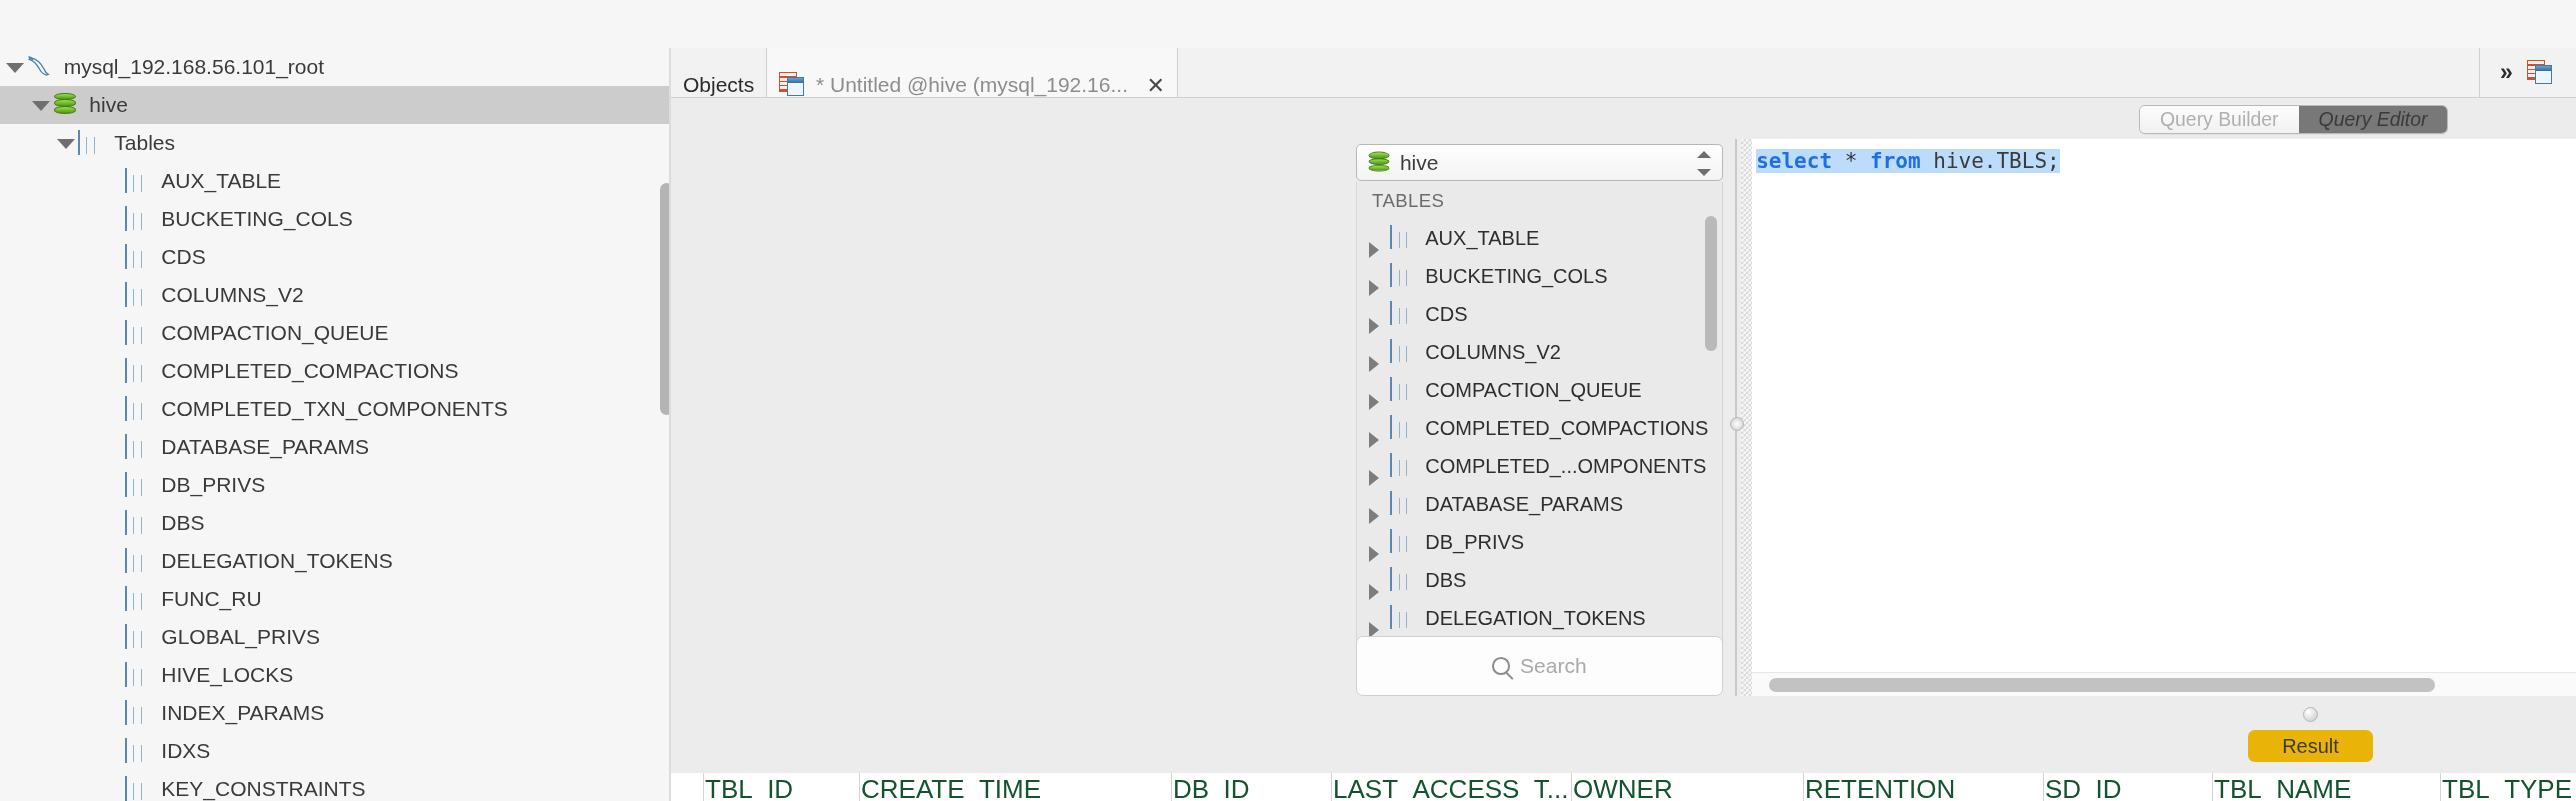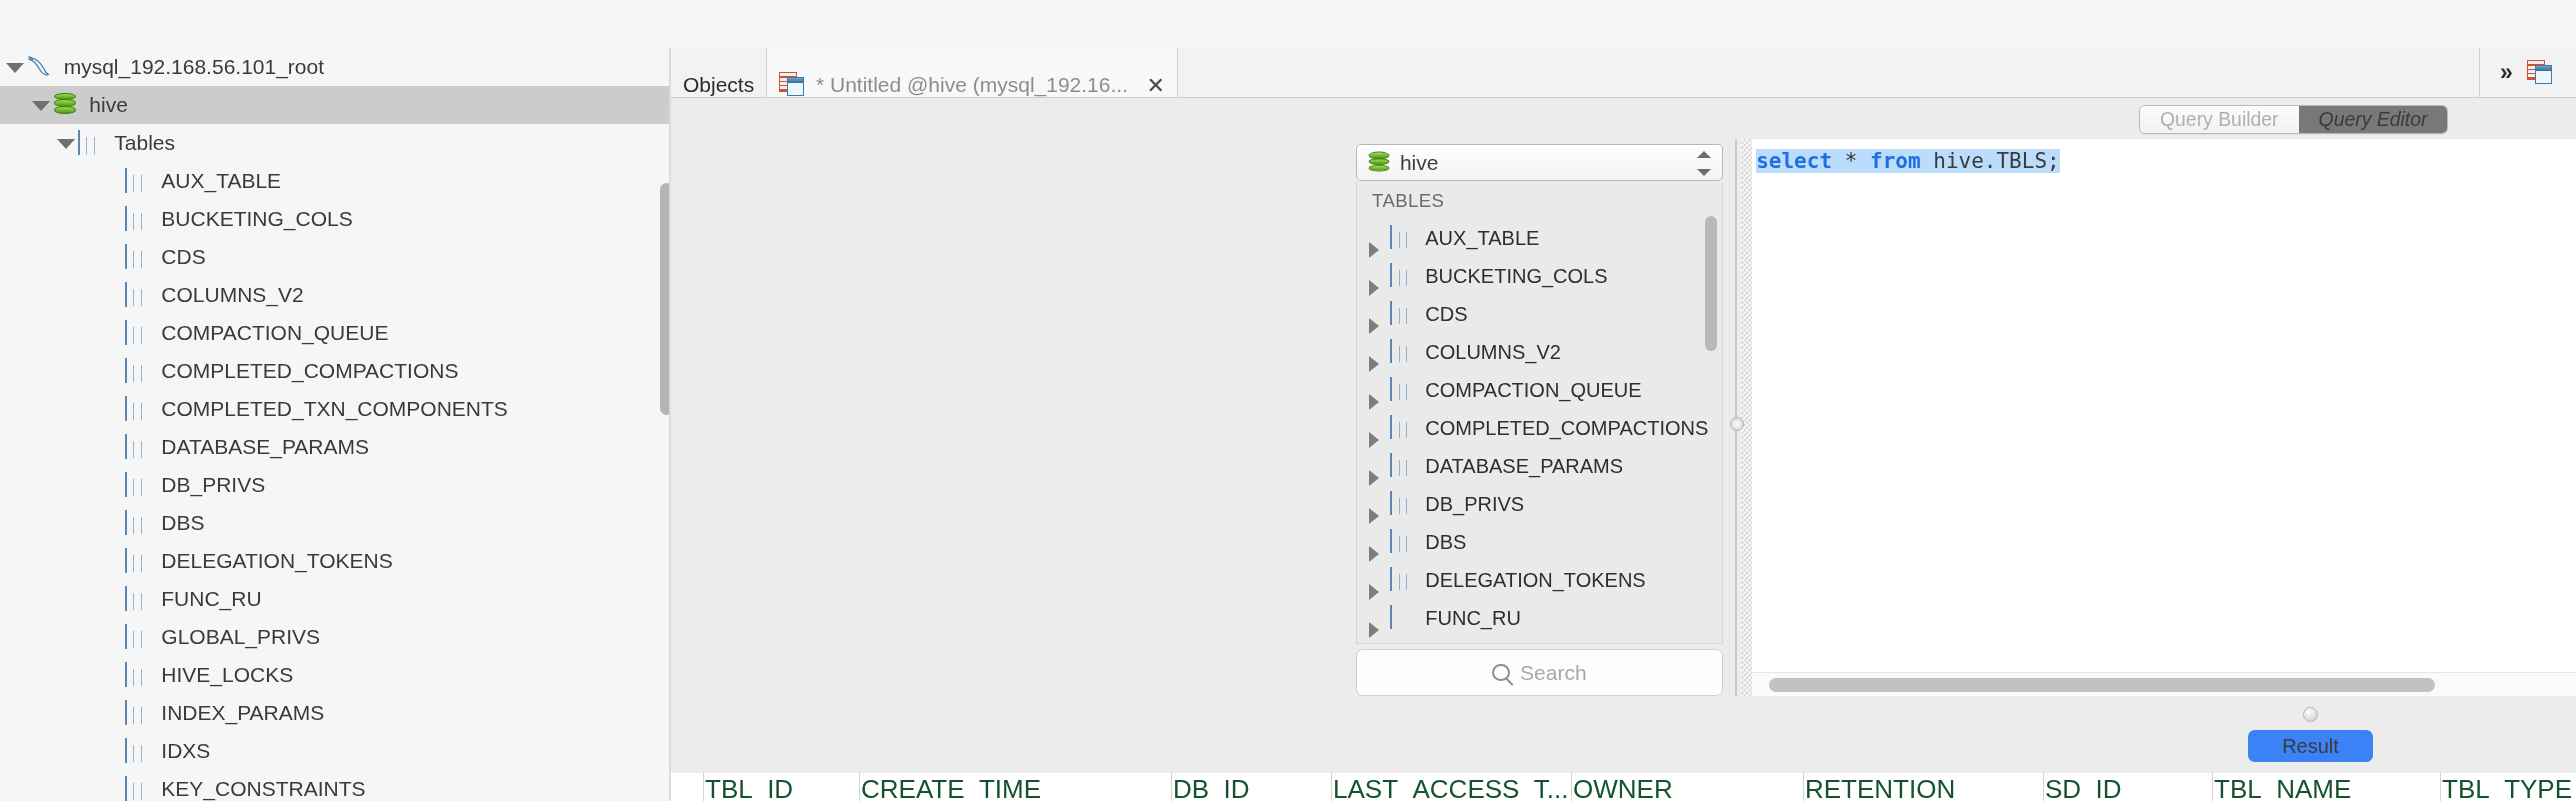--- a/index.html
+++ b/index.html
@@ -120,21 +120,21 @@
   #objlist-header { font-size: 18.6px; color: #6c6c6c; padding: 8.4px 0 6.7px 15px; letter-spacing: 0.4px; }
   .obj-row { height: 38px; display: flex; align-items: center; font-size: 20px; color: #2e2e2e; white-space: nowrap;}
   .obj-row .tw { width: 22px; flex: 0 0 22px; margin-left: 5.9px; position: relative; }
   .obj-row .tw::before { content:""; position:absolute; left:5.9px; top:4.2px;
      border-top: 8.4px solid transparent; border-bottom: 8.4px solid transparent;
      border-left: 10px solid #7d7d7d; }
   .obj-row .icon-slot { width: 27px; flex: 0 0 27px; margin: 0 10px 0 3.4px; }
   #objlist-scroll { position: absolute; right: 5px; top: 34px; width: 11.8px; height: 135px;
      background: #b9b9b9; border-radius: 5.9px; }
   #objsearch {
-    position: absolute; left: 0; bottom: 0; right: 0; height: 47px;
+    position: absolute; left: 0; bottom: 0; right: 0; height: 60px;
     background: #fdfdfd; border: 0.8px solid #cfcfcf; border-radius: 6.7px;
     display: flex; align-items: center; justify-content: center;
   }
   #objsearch-ph { font-size: 21px; color: #a9a9a9; margin-left: 10px; }
   .mag { width: 17.7px; height: 17.7px; border: 2.2px solid #8d8d8d; border-radius: 50%; position: relative; }
   .mag::after { content:""; position:absolute; right:-6.7px; bottom:-4.2px; width:9.3px; height:2.2px;
      background:#8d8d8d; transform: rotate(45deg); }
 
   
   #editor-wrap {
@@ -168,21 +168,21 @@
   #splitter-dot { position: absolute; left: 1059px; top: 369px; width: 14.3px; height: 14.3px;
      border-radius: 50%; background: radial-gradient(#ffffff,#c9c9c9); border: 0.8px solid #b5b5b5; }
 
   
   #result-band { position: absolute; left: 671px; top: 648px; right: 0; height: 78px; background: #ececec; }
   #result-handle { position: absolute; left: 1632px; top: 11px; width: 15px; height: 15px;
      border-radius: 50%; background: radial-gradient(circle at 35% 30%, #ffffff, #c6c6c6);
      border: 0.8px solid #b4b4b4; }
   #result-btn {
     position: absolute; left: 1577px; top: 34px; width: 125px; height: 32px;
-    background: #3b82f6; border-radius: 6.7px; color: #3b3b3b; font-size: 20px;
+    background: #eab308; border-radius: 6.7px; color: #3b3b3b; font-size: 20px;
     display: flex; align-items: center; justify-content: center;
   }
 
   
   #grid { position: absolute; left: 671px; top: 725px; right: 0; bottom: 0; background: #ffffff; }
   #grid-inner { display: flex; flex-direction: column; height: 100%; }
   #grid-header { display: flex; height: 34px; border-bottom: 0.8px solid #d3d3d3; background: #ffffff; }
   #grid-header .cell { font-size: 26px; color: #14532d; display: flex; align-items: center;
      padding-left: 1px; border-left: 0.8px solid #d3d3d3; white-space: nowrap; overflow: hidden; }
   #grid-row { display: flex; height: 38px; background: #e8ecf8; }
@@ -418,20 +418,25 @@
               <span>COMPACTION_QUEUE</span>
             </div>
             <div class="obj-row">
               <span class="tw"></span>
               <span class="icon-slot"><span class="ico-table"><span class="v1"></span><span class="v2"></span><span class="h1"></span><span class="h2"></span></span></span>
               <span>COMPLETED_COMPACTIONS</span>
             </div>
             <div class="obj-row">
               <span class="tw"></span>
               <span class="icon-slot"><span class="ico-table"><span class="v1"></span><span class="v2"></span><span class="h1"></span><span class="h2"></span></span></span>
+              <span>COMPLETED_...OMPONENTS</span>
+            </div>
+            <div class="obj-row">
+              <span class="tw"></span>
+              <span class="icon-slot"><span class="ico-table"><span class="v1"></span><span class="v2"></span><span class="h1"></span><span class="h2"></span></span></span>
               <span>DATABASE_PARAMS</span>
             </div>
             <div class="obj-row">
               <span class="tw"></span>
               <span class="icon-slot"><span class="ico-table"><span class="v1"></span><span class="v2"></span><span class="h1"></span><span class="h2"></span></span></span>
               <span>DB_PRIVS</span>
             </div>
             <div class="obj-row">
               <span class="tw"></span>
               <span class="icon-slot"><span class="ico-table"><span class="v1"></span><span class="v2"></span><span class="h1"></span><span class="h2"></span></span></span>

